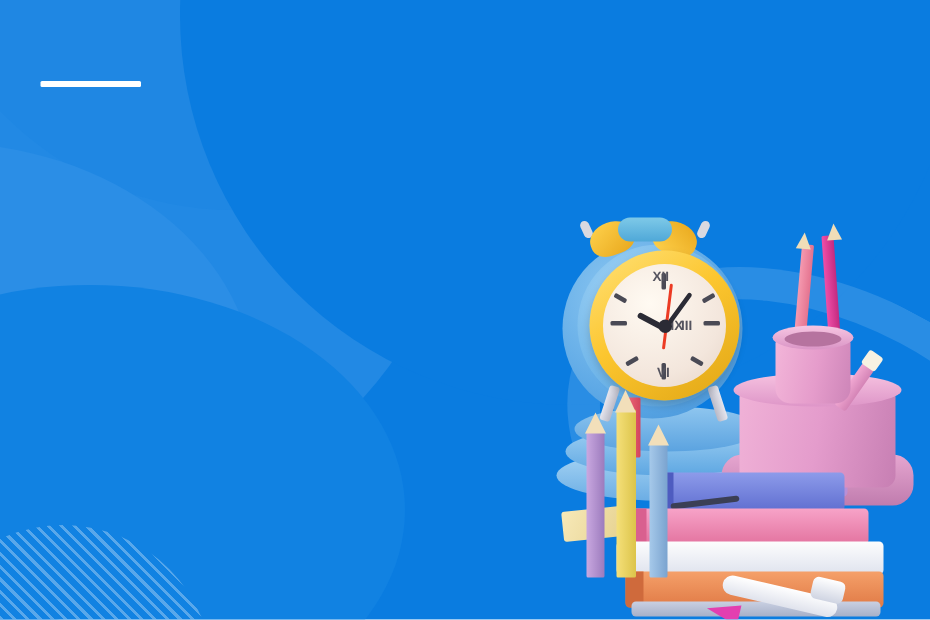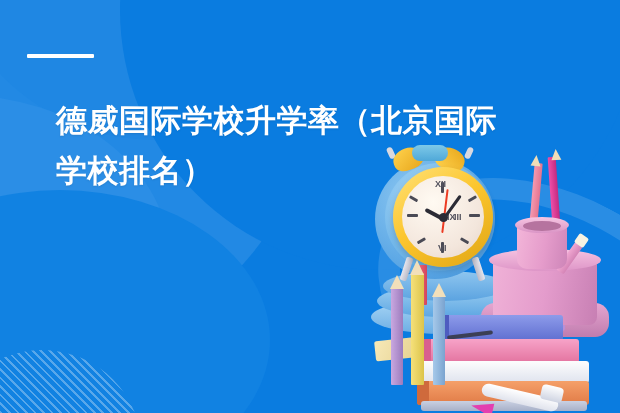--- a/index.html
+++ b/index.html
@@ -294,24 +294,20 @@
     <div class="blob-b"></div>
     <div class="blob-c"></div>
     <div class="blob-d"></div>
     <div class="blob-e"></div>
     <div class="swoosh"></div>
     <div class="stripes"></div>
   </div>
 
   <div class="dash"></div>
 
-  <div class="headline">
-    <div>德威国际学校升学率（北京国际</div>
-    <div>学校排名）</div>
-  </div>
 
   <div class="art">
 
     <div class="disc3"></div>
     <div class="disc2"></div>
     <div class="disc1"></div>
 
     <div class="clock-shadow-ring"></div>
     <div class="clock-ring2"></div>
     <div class="knob-l"></div>

